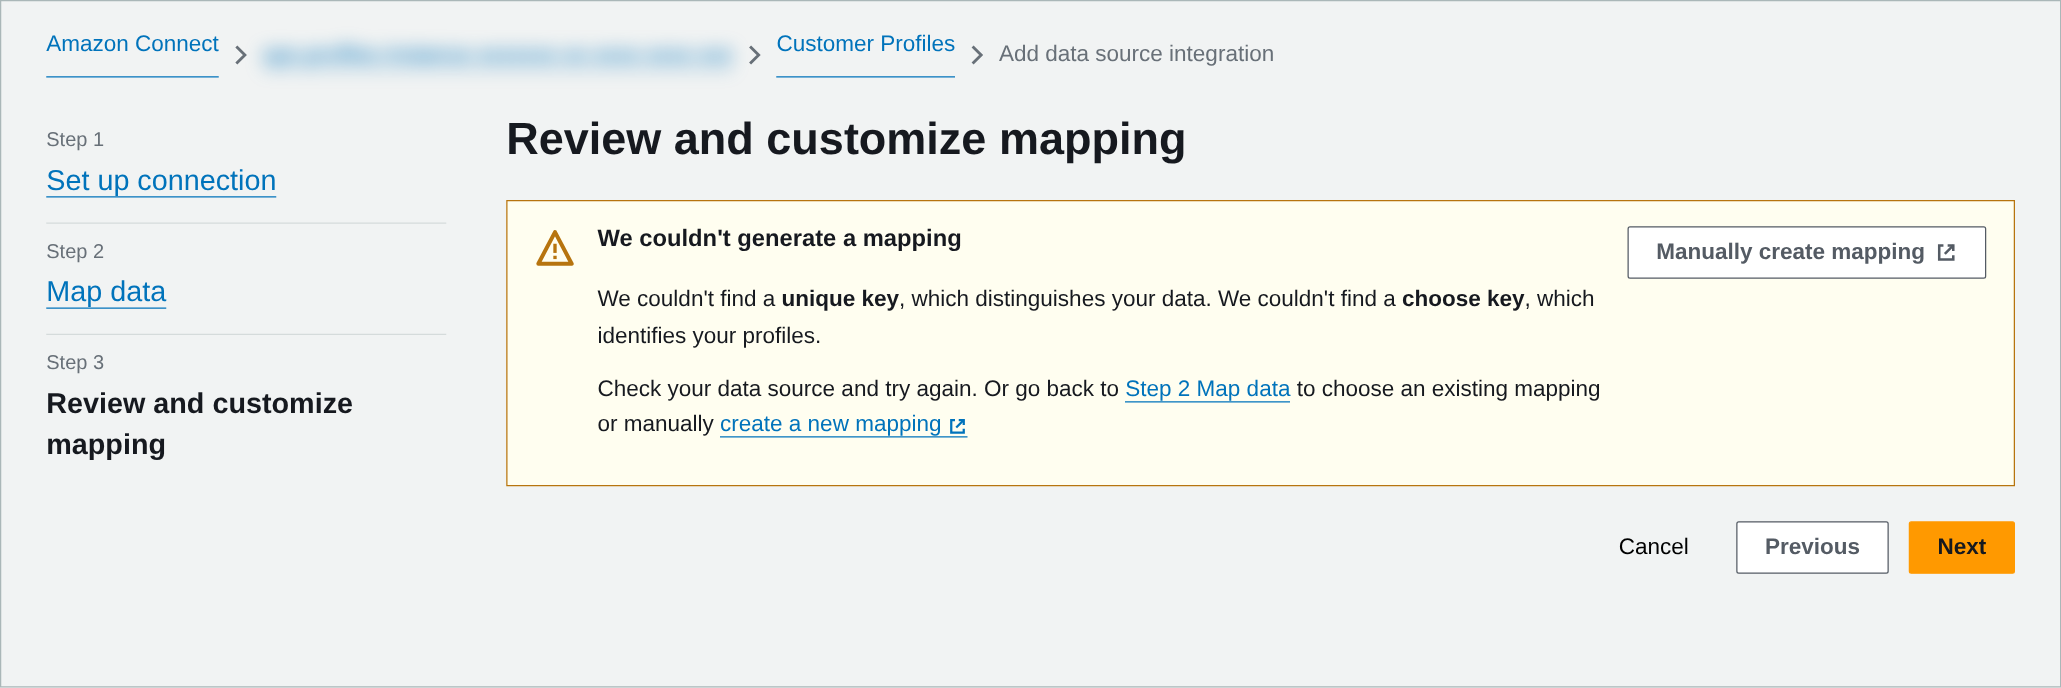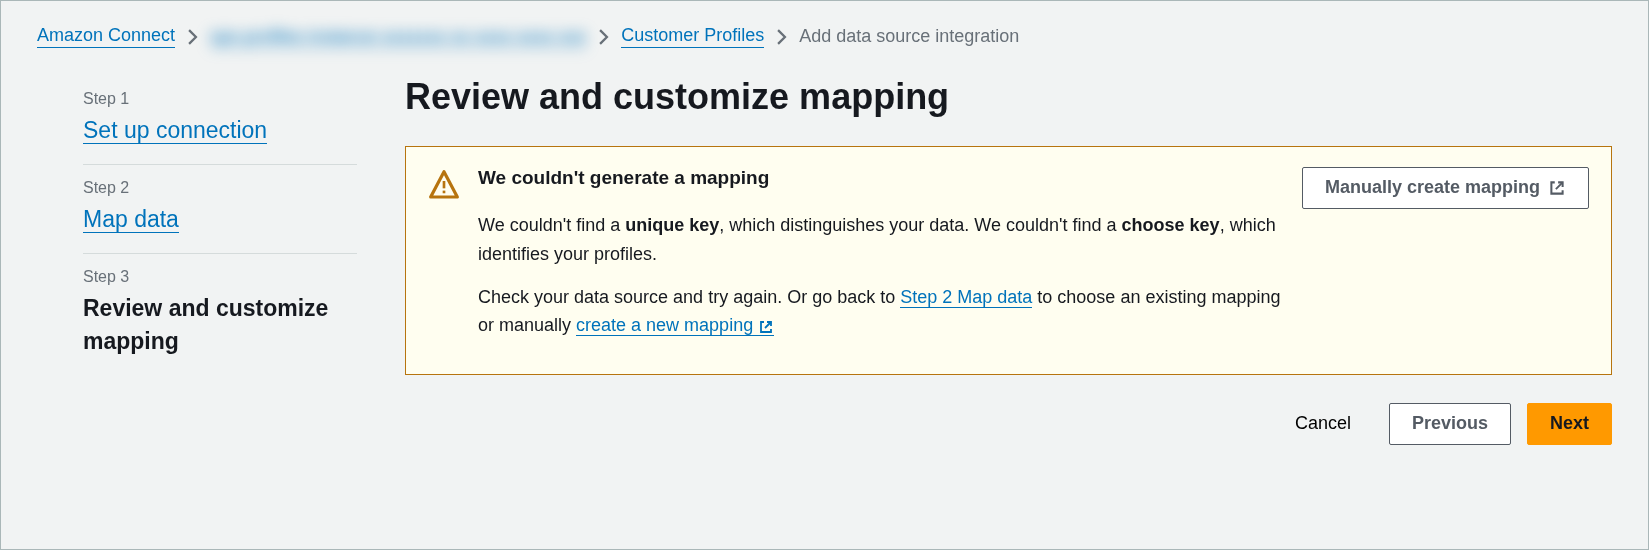--- a/index.html
+++ b/index.html
@@ -20,21 +20,21 @@
       display: flex;
       align-items: center;
       gap: 12px;
       font-size: 18px;
       margin-bottom: 28px;
     }
     .bc-link {
       color: #0073bb;
       text-decoration: none;
       border-bottom: 1px solid #0073bb;
-      padding-bottom: 1px;
+      padding-bottom: 15px;
       cursor: pointer;
     }
     .bc-chevron {
       color: #687078;
       display: flex;
       align-items: center;
     }
     .bc-blur {
       filter: blur(7px);
       color: #0073bb;
@@ -50,21 +50,20 @@
       display: flex;
       gap: 48px;
     }
     .sidebar {
       width: 320px;
       flex-shrink: 0;
     }
     .step {
       padding: 14px 0 18px 0;
       border-bottom: 1px solid #d5dbdb;
-      margin-left: 46px;
     }
     .step-label {
       color: #687078;
       font-size: 16px;
       margin-bottom: 6px;
     }
     .step-title {
       font-size: 23px;
       color: #545b64;
       line-height: 1.4;

